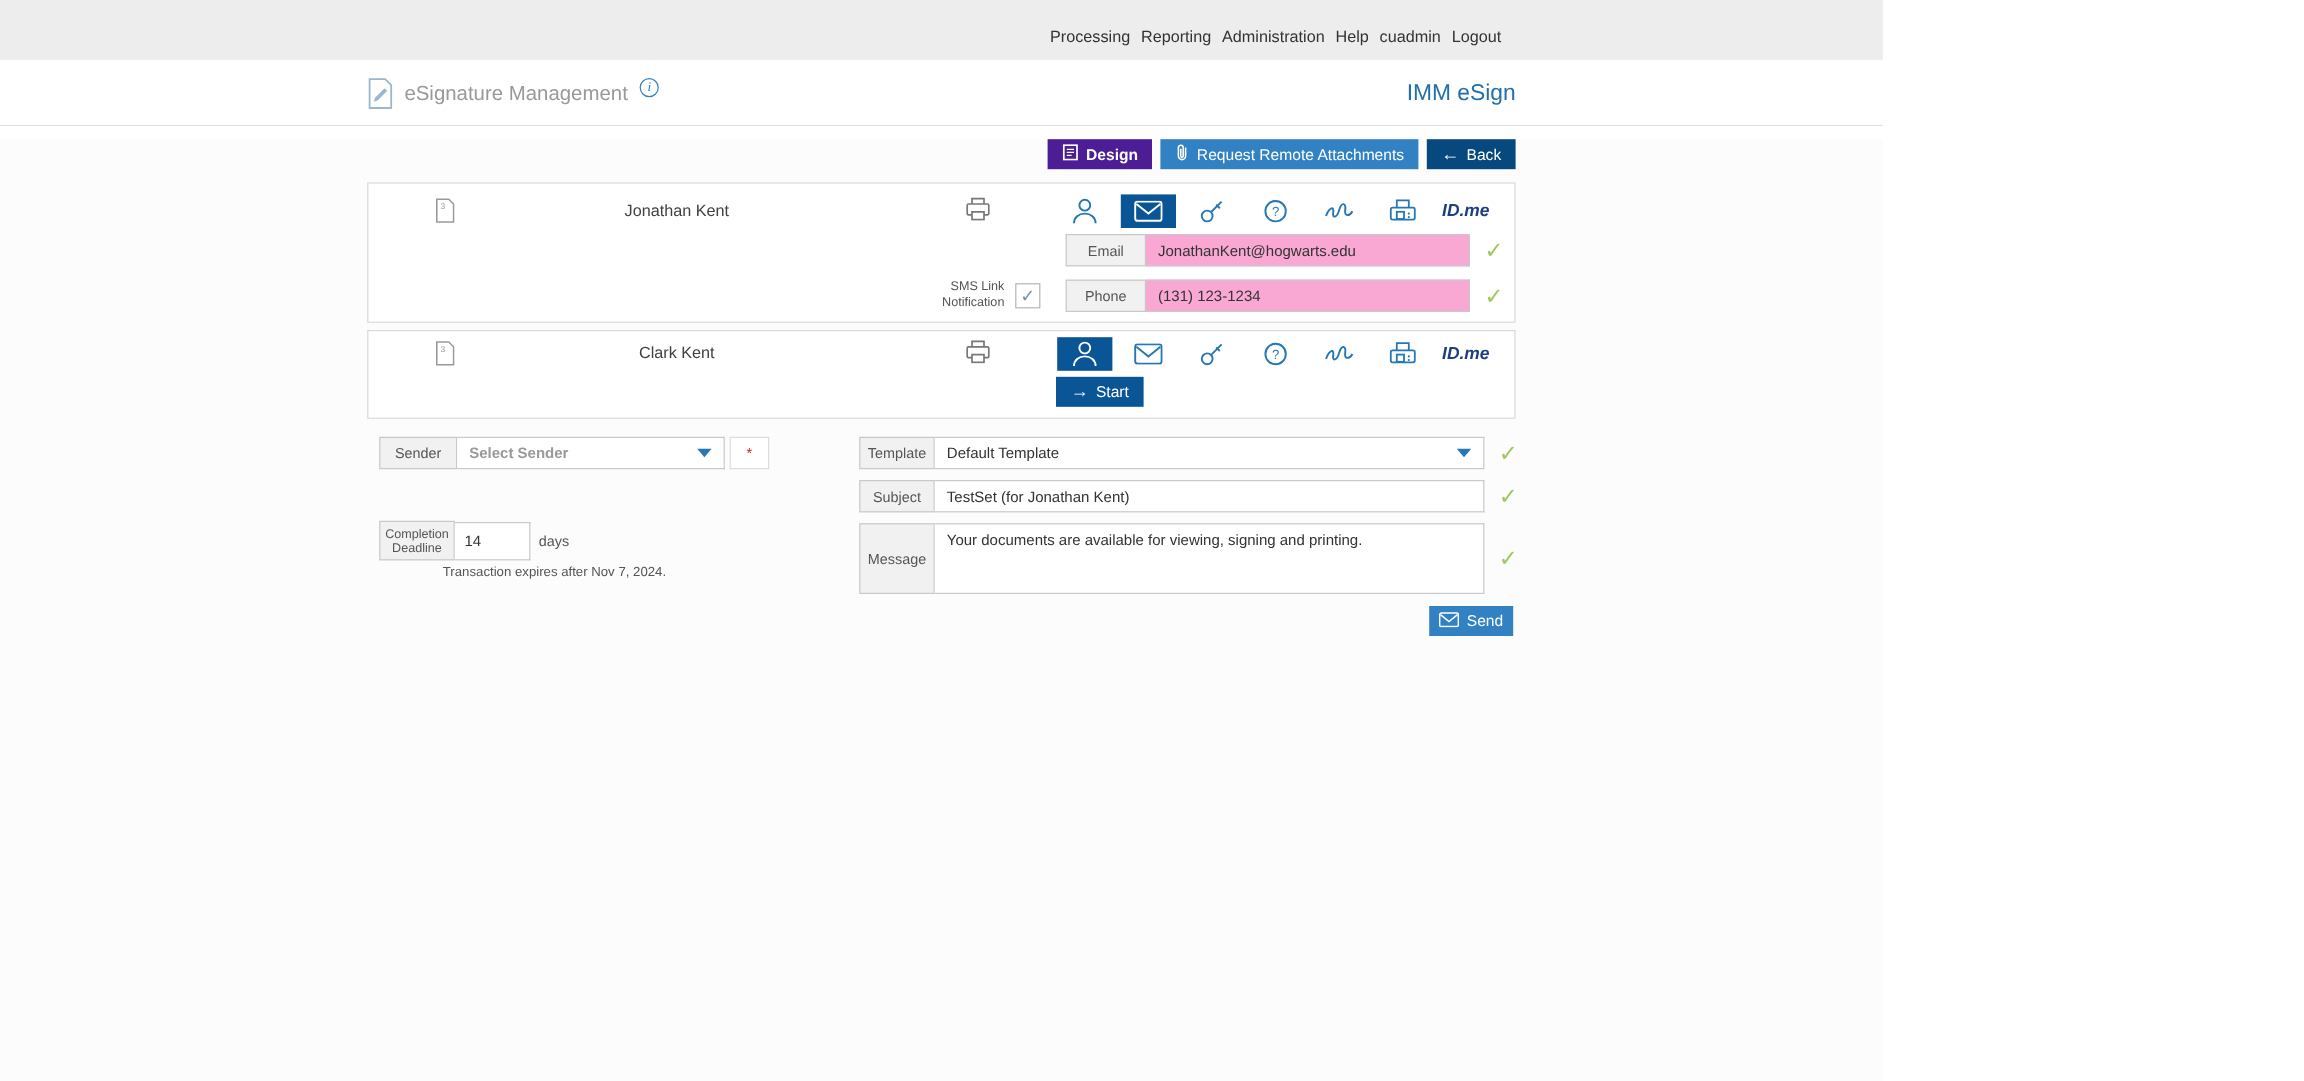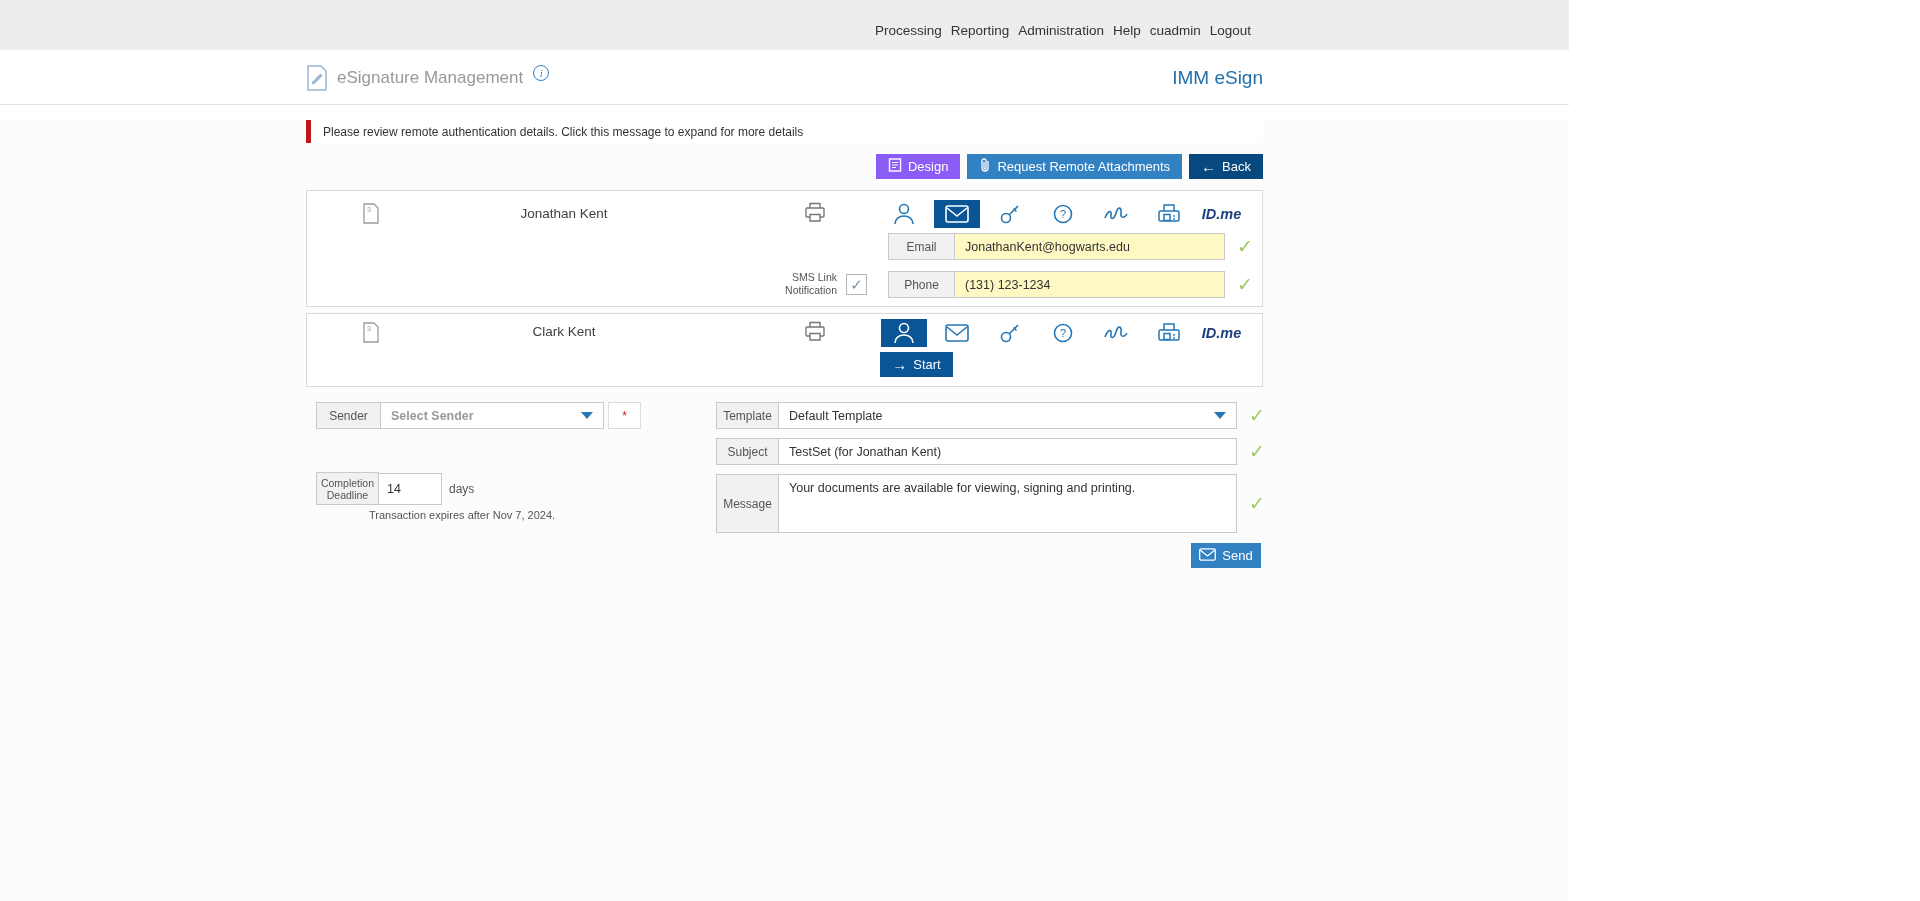--- a/index.html
+++ b/index.html
@@ -24,21 +24,21 @@
   .brand { margin-left: auto; font-size: 19px; color: #2170ad; }
 
   
   .main { width: 1569px; height: 796px; background: #fcfcfc; }
   .alert { margin-top: 15px; background: #fff; border-left: 5px solid #c01818; height: 23px;
     display: flex; align-items: center; padding-left: 12px; font-size: 12px; color: #333; cursor: pointer; }
 
   .toolbar { display: flex; justify-content: flex-end; gap: 7px; margin-top: 11px; }
   .btn { height: 25px; display: inline-flex; align-items: center; gap: 6px; color: #fff; font-size: 13px;
     padding: 0 12px; border: none; cursor: pointer; }
-  .btn-design { background: #8b5cf6; }
+  .btn-design { background: #4c1d95; font-weight: bold; }
   .btn-attach { background: #3181c3; }
   .btn-back { background: #07497f; }
   .btn-start { background: #0a5596; position: absolute; left: 573px; top: 38px; width: 73px; justify-content: center; }
   .btn-send { background: #3181c3; position: absolute; left: 885px; top: 141px; width: 70px; justify-content: center; }
   .arrow-glyph { font-size: 15px; line-height: 1; }
 
   
   .card { position: relative; border: 1px solid #d9d9d9; background: #fff; }
   .card1 { margin-top: 11px; height: 117px; }
   .card2 { margin-top: 6px; height: 74px; }
@@ -48,21 +48,21 @@
   .icon-row { position: absolute; left: 570px; display: flex; }
   .icon-cell { width: 53px; height: 30px; display: flex; align-items: center; justify-content: center; }
   .icon-box { width: 46px; height: 28px; display: flex; align-items: center; justify-content: center;
     color: #2577b5; cursor: pointer; }
   .icon-box.selected { background: #0a5596; color: #fff; }
   .idme { font-size: 14.5px; font-weight: bold; font-style: italic; color: #1b3f7f; cursor: pointer; }
 
   .field-row { position: absolute; left: 571px; display: flex; align-items: center; }
   .label-box { background: #f1f1f1; border: 1px solid #c9c9c9; color: #555; font-size: 12px;
     display: flex; align-items: center; justify-content: center; height: 27px; margin-left: 10px; }
-  .field-box { background: #fef9c3; border: 1px solid #c9c9c9; border-left: none; font-size: 12.5px; color: #333;
+  .field-box { background: #f9a8d4; border: 1px solid #c9c9c9; border-left: none; font-size: 12.5px; color: #333;
     display: flex; align-items: center; padding: 0 10px; height: 27px; }
   .check { color: #9cc85e; font-size: 19px; margin-left: 12px; }
 
   .sms-label { position: absolute; left: 420px; top: 80px; width: 110px; text-align: right;
     font-size: 10.5px; color: #555; line-height: 13px; }
   .sms-check { position: absolute; left: 539px; top: 83px; width: 21px; height: 21px; background: #fff;
     border: 1px solid #b5b5b5; color: #7b90a5; font-size: 15px; display: flex; align-items: center;
     justify-content: center; cursor: pointer; }
 
   
@@ -113,23 +113,20 @@
       </span>
       <span class="htitle">eSignature Management</span>
       <span class="info-badge">i</span>
       <span class="brand">IMM eSign</span>
     </div>
   </div>
 
   <div class="main">
     <div class="content">
 
-      <div class="alert">
-        <span>Please review remote authentication details. Click this message to expand for more details</span>
-      </div>
 
       <div class="toolbar">
         <button class="btn btn-design">
           <span><svg width="14" height="14" viewBox="0 0 14 14">
                   <rect x="1.5" y="1" width="11" height="12" fill="none" stroke="#fff" stroke-width="1.4"></rect>
                   <path d="M4 4.5h6M4 7h6M4 9.5h4" stroke="#fff" stroke-width="1.2"></path>
                 </svg></span>
           <span>Design</span>
         </button>
         <button class="btn btn-attach">

